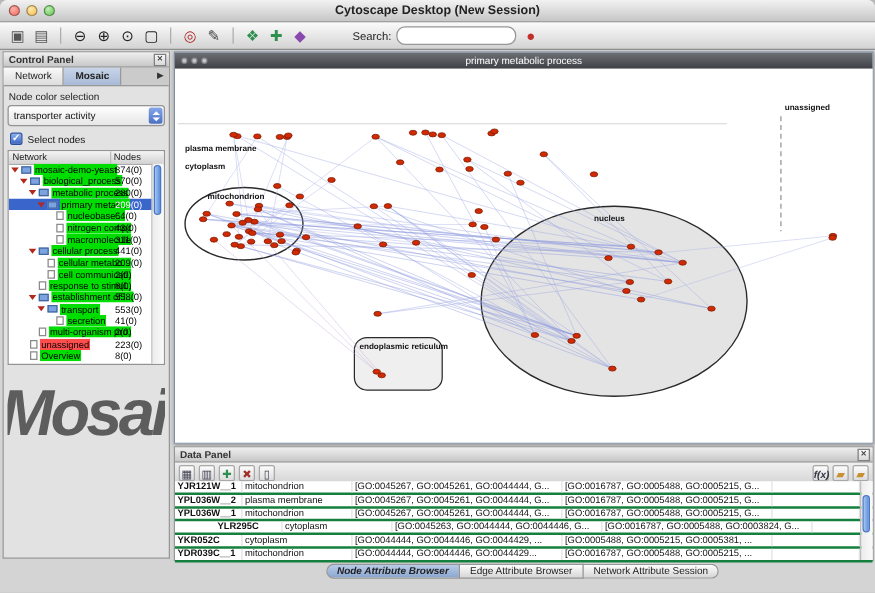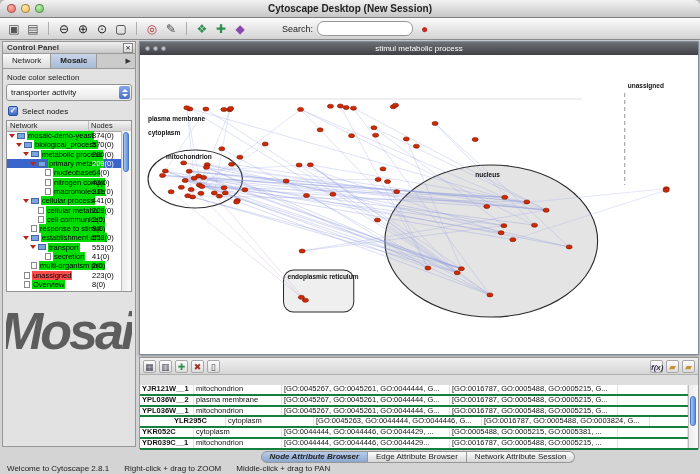--- a/index.html
+++ b/index.html
@@ -353,21 +353,21 @@
     </div>
   </div>
 
   <div class="network-frame">
     <div class="nf-titlebar">
       <span class="nf-dots">
         <span class="nf-dot"></span>
           <span class="nf-dot"></span>
           <span class="nf-dot"></span>
       </span>
-      <span>stimul metabolic process</span>
+      <span>primary metabolic process</span>
     </div>
     <div class="nf-canvas">
       <svg viewBox="0 0 556 299" preserveAspectRatio="none">
           <g>
             <line x1="2" y1="44" x2="440" y2="44" stroke="#d4d4d4" stroke-width="0.8"></line>
             <ellipse cx="55" cy="124" rx="47" ry="29" fill="none" stroke="#2a2a2a" stroke-width="1.1"></ellipse>
             <ellipse cx="350" cy="186" rx="106" ry="76" fill="#e4e4e4" stroke="#2a2a2a" stroke-width="1.1"></ellipse>
             <rect x="143" y="215" width="70" height="42" rx="10" fill="#efefef" stroke="#2a2a2a" stroke-width="1"></rect>
             <line x1="483" y1="38" x2="483" y2="130" stroke="#888" stroke-width="0.9" stroke-dasharray="4 3"></line>
           </g>
@@ -534,20 +534,24 @@
             <text x="26" y="104" font-size="6.5" font-weight="bold" fill="#111" font-family="&quot;Liberation Sans&quot;,sans-serif">mitochondrion</text>
             <text x="334" y="122" font-size="6.5" font-weight="bold" fill="#111" font-family="&quot;Liberation Sans&quot;,sans-serif">nucleus</text>
             <text x="147" y="224" font-size="6.5" font-weight="bold" fill="#111" font-family="&quot;Liberation Sans&quot;,sans-serif">endoplasmic reticulum</text>
             <text x="486" y="33" font-size="6.5" font-weight="bold" fill="#111" font-family="&quot;Liberation Sans&quot;,sans-serif">unassigned</text>
           </g>
         </svg>
     </div>
   </div>
 
   <div class="data-panel">
+    <div class="mini-titlebar">
+      <span>Data Panel</span>
+      <span class="mini-close">✕</span>
+    </div>
     <div class="dp-toolbar">
       <span style="display:flex;gap:3px;">
           <span class="dp-icon" style="color: rgb(68, 68, 85);">▦</span>
           <span class="dp-icon" style="color: rgb(68, 68, 85);">▥</span>
           <span class="dp-icon" style="color: rgb(47, 143, 78);">✚</span>
           <span class="dp-icon" style="color: rgb(160, 48, 40);">✖</span>
           <span class="dp-icon" style="color: rgb(68, 68, 85);">▯</span>
         </span>
       <span class="dp-right">
           <span class="dp-icon"><span class="formula">f(x)</span></span>
@@ -605,19 +609,14 @@
       </div>
     </div>
   </div>
 
   <div class="bottom-tabs">
       <span class="btab selected">Node Attribute Browser</span>
       <span class="btab">Edge Attribute Browser</span>
       <span class="btab">Network Attribute Session</span>
     </div>
 
-  <div class="status-bar">
-      <span>Welcome to Cytoscape 2.8.1</span>
-      <span>Right-click + drag to ZOOM</span>
-      <span>Middle-click + drag to PAN</span>
-    </div>
 
 </div>
 
 </body></html>

